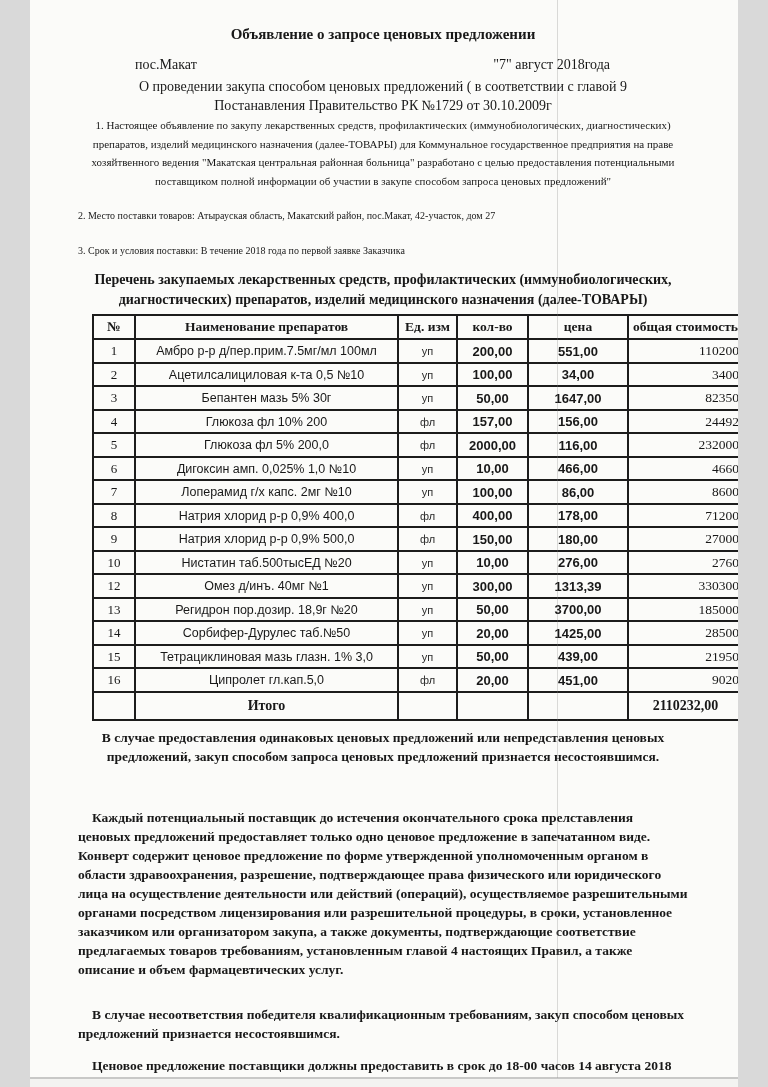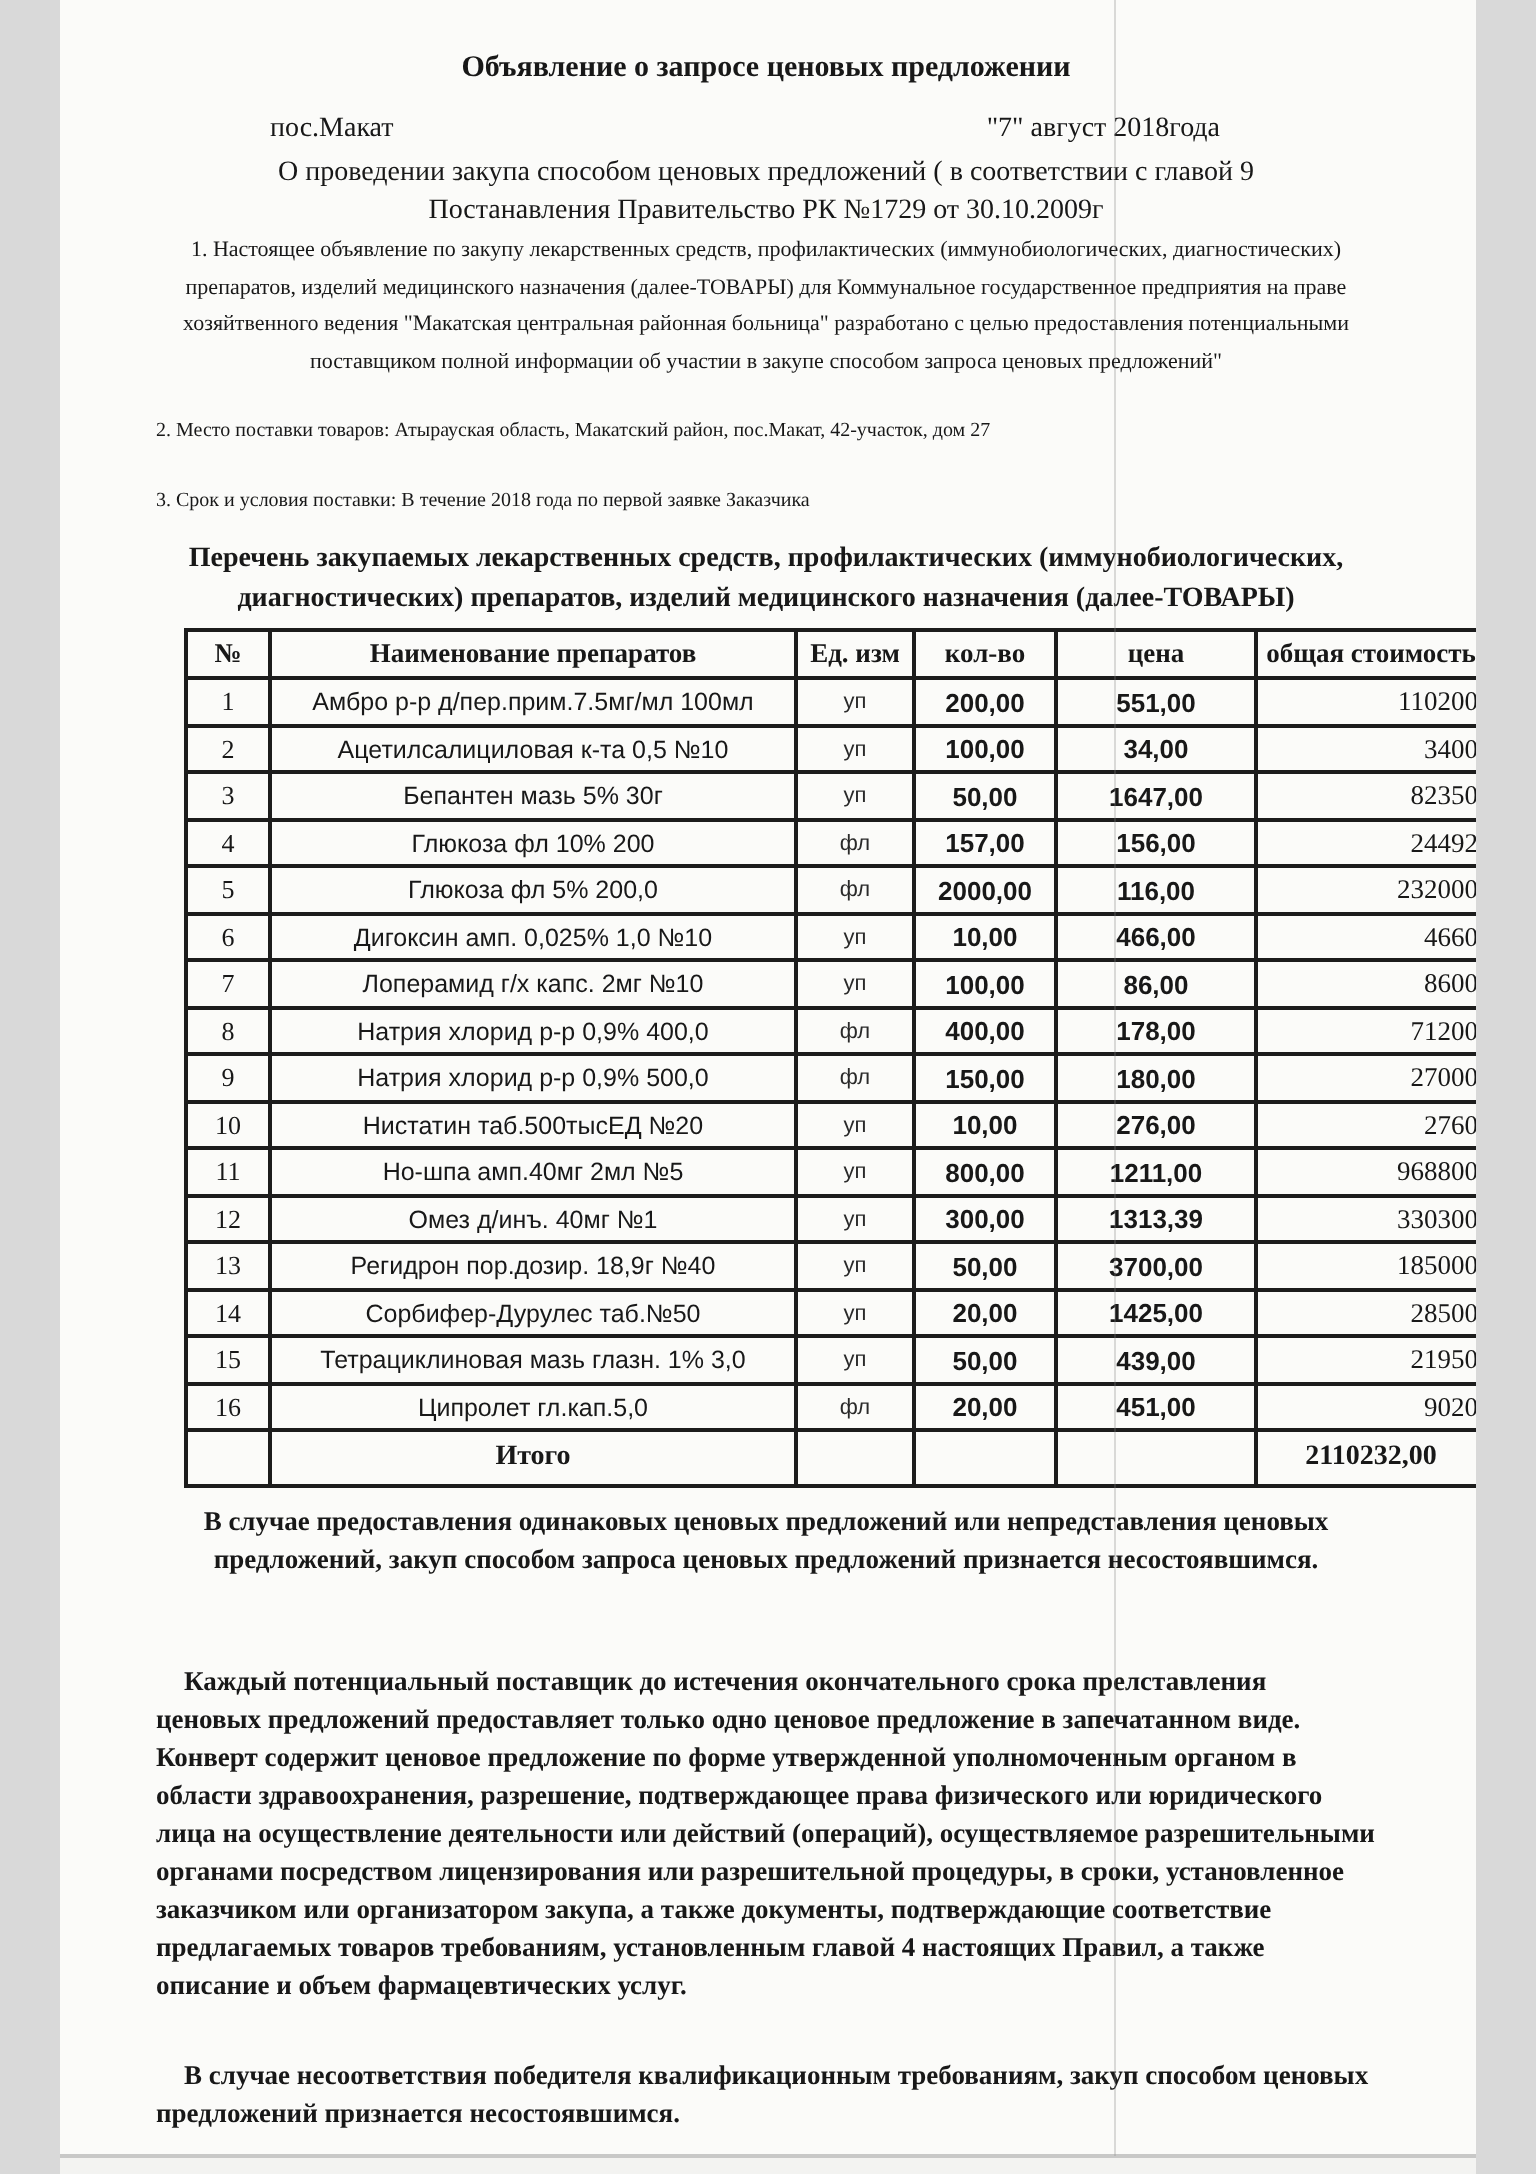--- a/index.html
+++ b/index.html
@@ -186,38 +186,30 @@
           </tr>
           <tr>
             <td class="c0">10</td>
             <td class="c1">Нистатин таб.500тысЕД №20</td>
             <td class="c2">уп</td>
             <td class="c3">10,00</td>
             <td class="c4">276,00</td>
             <td class="c5">2760</td>
           </tr>
           <tr>
-            <td class="c0">11</td>
-            <td class="c1">Но-шпа амп.40мг 2мл №5</td>
-            <td class="c2">уп</td>
-            <td class="c3">800,00</td>
-            <td class="c4">1211,00</td>
-            <td class="c5">968800</td>
-          </tr>
-          <tr>
             <td class="c0">12</td>
             <td class="c1">Омез д/инъ. 40мг №1</td>
             <td class="c2">уп</td>
             <td class="c3">300,00</td>
             <td class="c4">1313,39</td>
             <td class="c5">330300</td>
           </tr>
           <tr>
             <td class="c0">13</td>
-            <td class="c1">Регидрон пор.дозир.  18,9г №40</td>
+            <td class="c1">Регидрон пор.дозир.  18,9г №20</td>
             <td class="c2">уп</td>
             <td class="c3">50,00</td>
             <td class="c4">3700,00</td>
             <td class="c5">185000</td>
           </tr>
           <tr>
             <td class="c0">14</td>
             <td class="c1">Сорбифер-Дурулес таб.№50</td>
             <td class="c2">уп</td>
             <td class="c3">20,00</td>

